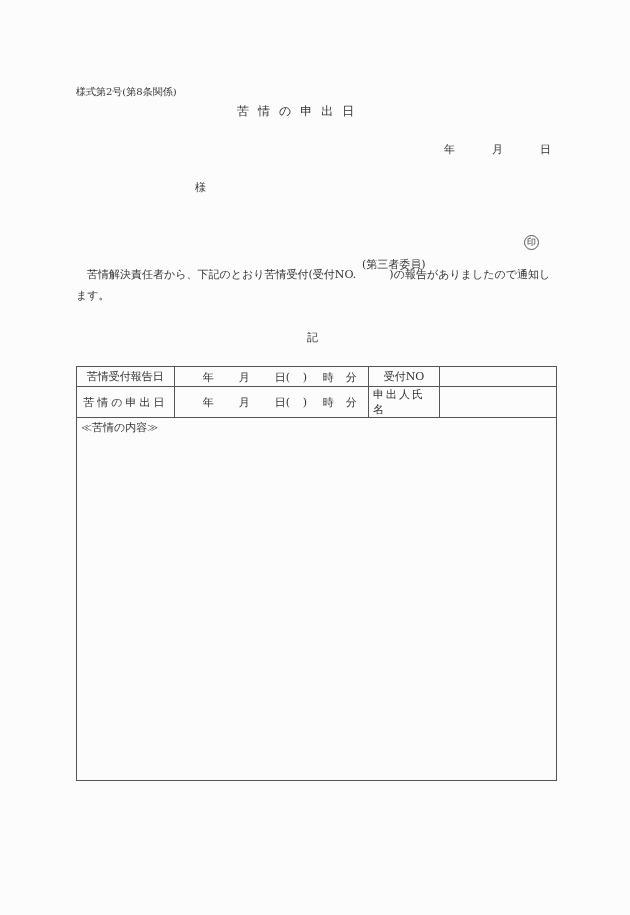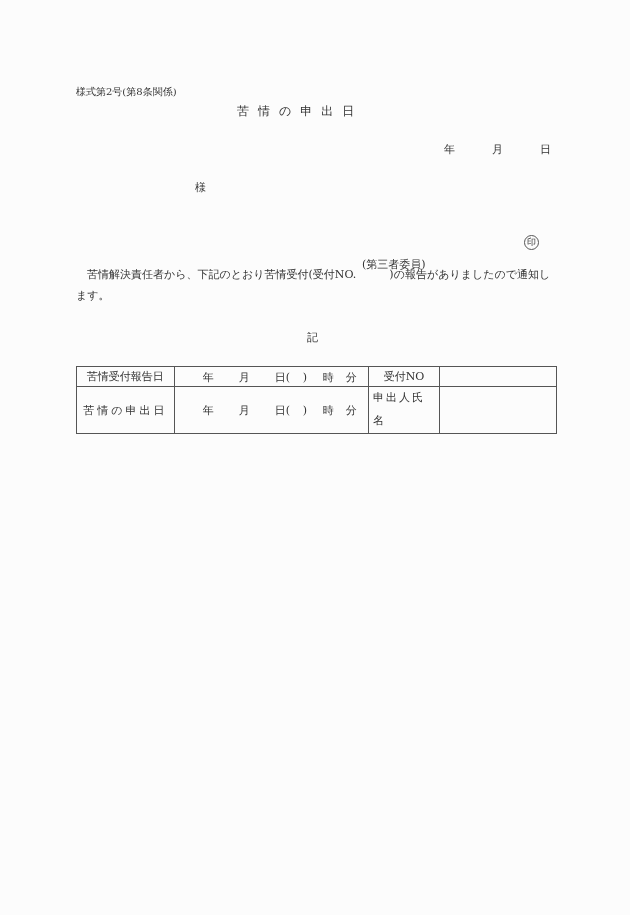--- a/index.html
+++ b/index.html
@@ -44,21 +44,21 @@
     .c2 { width: 181px; }
     .c3 { width: 66px; }
     .c4 { width: 109px; }
     tr.r20 td { height: 19px; }
     tr.r34 td { height: 33px; }
     .label-spread { letter-spacing: 3px; text-align: center; margin-top: 36px; }
     .dt { position: relative; height: 100%; }
     .dt span { position: absolute; top: 50%; transform: translateY(-50%); }
     .content-cell { height: 360px; vertical-align: top !important; padding-top: 2px !important; }
     .center { text-align: center; }
-    .rel { line-height: 23px; letter-spacing: 2px; font-family: Liberation Mono, monospace; }
+    .rel { line-height: 15px; letter-spacing: 2px; }
   </style>
 </head>
 <body>
 
 <div class="abs form-no">様式第2号(第8条関係)</div>
 <div class="abs title">苦情の申出日</div>
 
 <div class="abs date-line" style="left:444px;">年</div>
 <div class="abs date-line" style="left:492px;">月</div>
 <div class="abs date-line" style="left:540px;">日</div>
@@ -105,14 +105,20 @@
         <span style="left:124px">)</span>
         <span style="left:144px">時</span>
         <span style="left:167px">分</span>
       </div>
     </td>
     <td class="rel">申出人氏名</td>
     <td></td>
   </tr>
 
 
+  <tr>
+    <td colspan="4" class="content-cell">
+      <div>≪苦情の内容≫</div>
+      <div></div>
+    </td>
+  </tr>
 </tbody>
   </table>
 
 </body></html>

